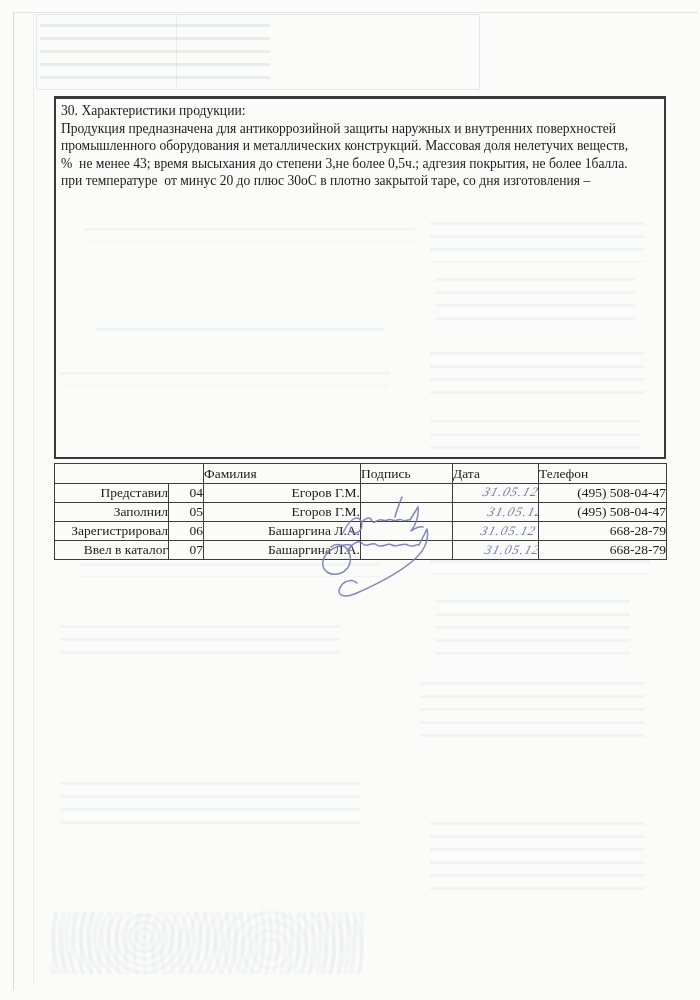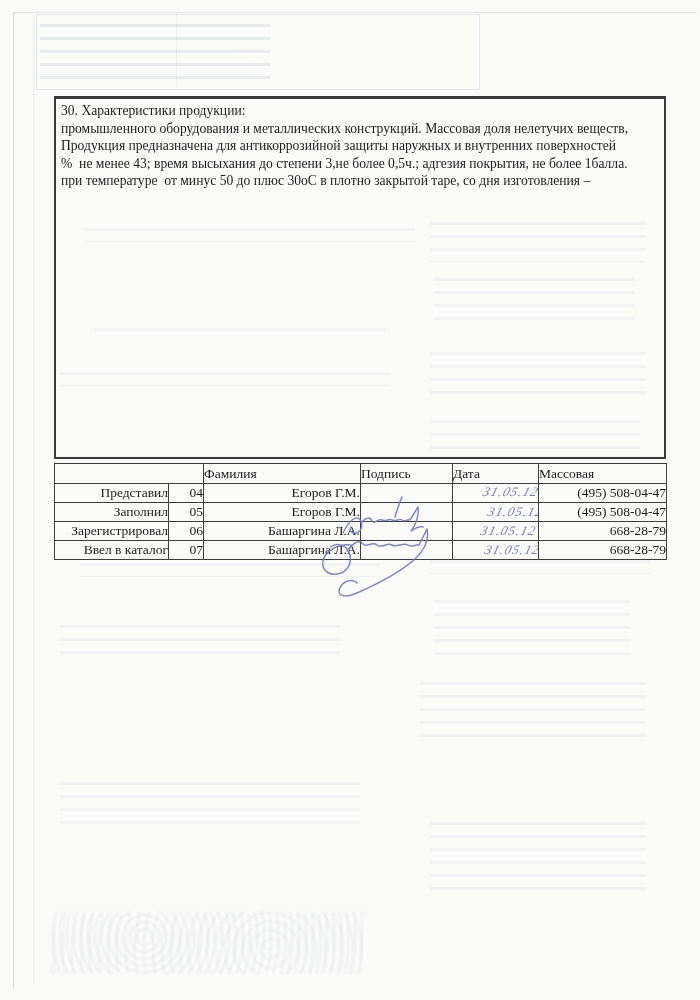--- a/index.html
+++ b/index.html
@@ -81,42 +81,42 @@
   <div class="ghost faint" style="left:430px; top:560px; width:220px; height:14px;"></div>
   <div class="ghost faint" style="left:435px; top:600px; width:195px; height:55px;"></div>
   <div class="ghost faint" style="left:60px;  top:625px; width:280px; height:30px;"></div>
   <div class="ghost faint" style="left:420px; top:682px; width:225px; height:55px;"></div>
   <div class="ghost faint" style="left:60px;  top:782px; width:300px; height:44px;"></div>
   <div class="ghost faint" style="left:430px; top:822px; width:215px; height:70px;"></div>
   <div class="noise" style="left:50px; top:912px; width:315px; height:62px;"></div>
 
   <div class="char-box">
     <div class="pline">30. Характеристики продукции:</div>
+    <div class="pline">Продукция предназначена для антикоррозийной защиты наружных и внутренних поверхностей</div>
     <div class="pline">промышленного оборудования и металлических конструкций. Массовая доля нелетучих веществ,</div>
-    <div class="pline">Продукция предназначена для антикоррозийной защиты наружных и внутренних поверхностей</div>
     <div class="pline">%  не менее 43; время высыхания до степени 3,не более 0,5ч.; адгезия покрытия, не более 1балла.</div>
-    <div class="pline">при температуре  от минус 50 до плюс 30оС в плотно закрытой таре, со дня изготовления –</div>
+    <div class="pline">при температуре  от минус 20 до плюс 30оС в плотно закрытой таре, со дня изготовления –</div>
   </div>
 
   <table class="signoff">
     <colgroup>
       <col style="width:114px">
         <col style="width:35px">
         <col style="width:157px">
       <col style="width:92px">
         <col style="width:86px">
         <col style="width:128px">
     </colgroup>
     <tbody>
         <tr class="hdr">
       <td colspan="2"></td>
       <td>Фамилия</td>
       <td>Подпись</td>
       <td>Дата</td>
-      <td>Массовая</td>
+      <td>Телефон</td>
     </tr>
     <tr class="r1">
       <td class="c-role">Представил</td>
       <td class="c-num">04</td>
       <td class="c-name">Егоров Г.М.</td>
       <td class="c-sig"></td>
       <td class="c-date"><span class="hand">31.05.12</span></td>
       <td class="c-phone">(495) 508-04-47</td>
     </tr>
     <tr class="r2">

